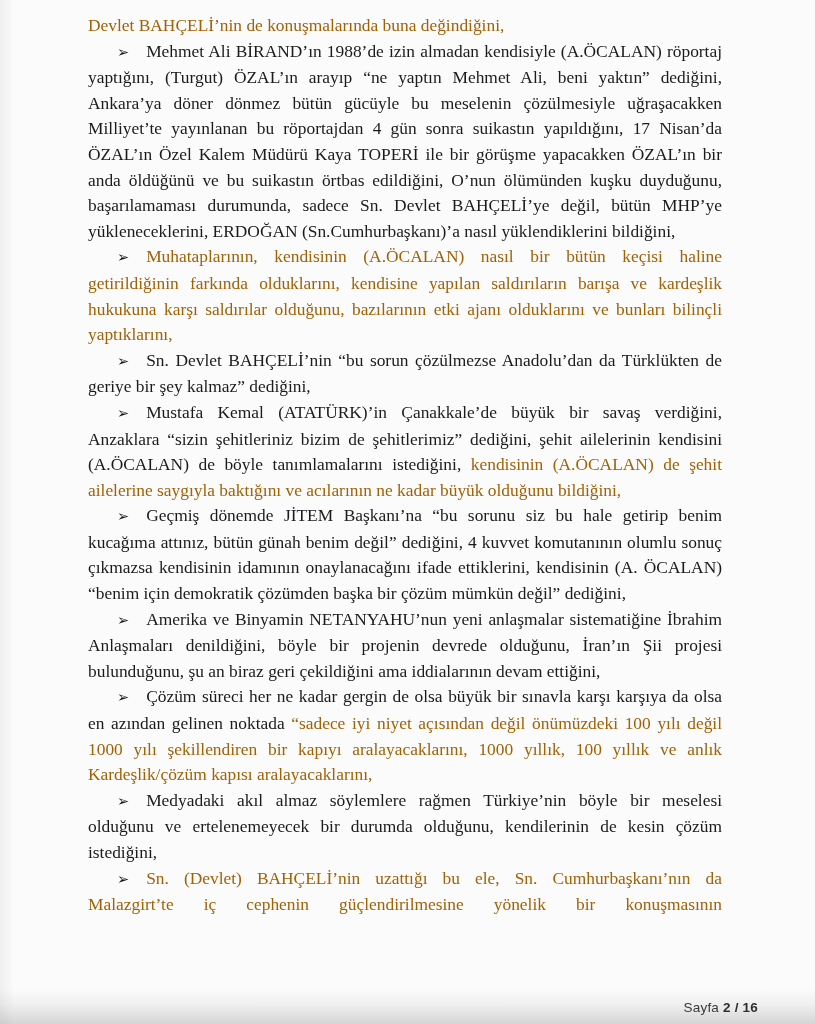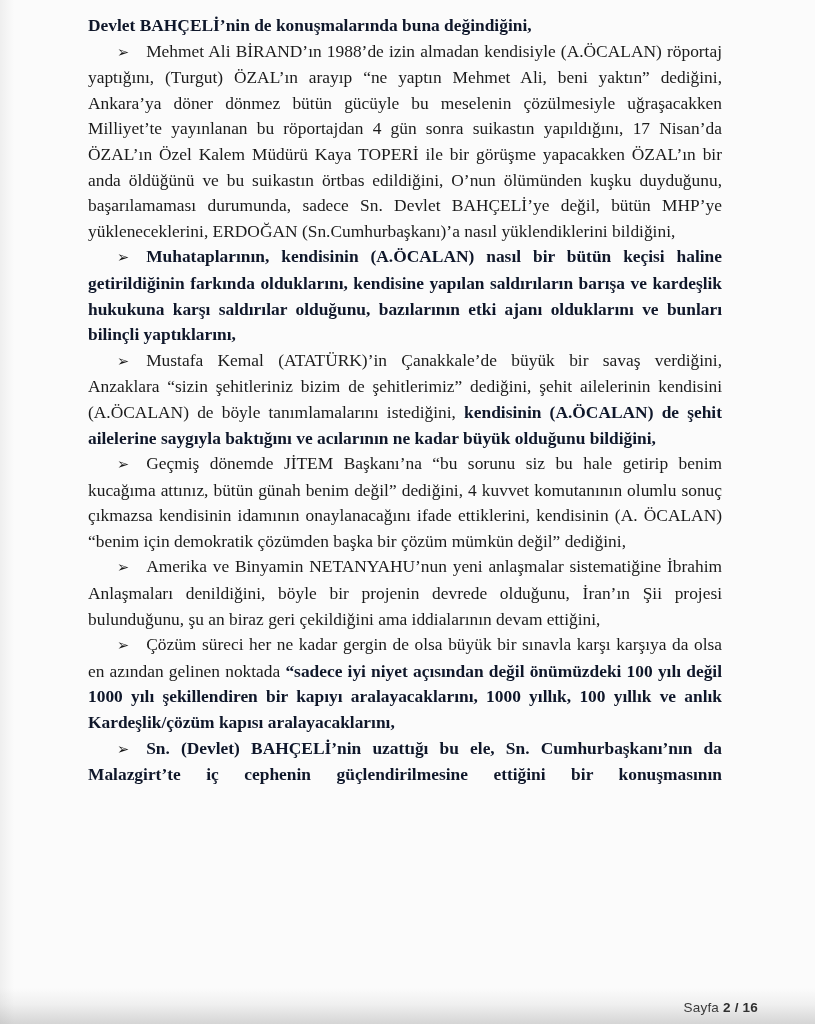--- a/index.html
+++ b/index.html
@@ -31,22 +31,22 @@
     padding: 0;
   }
   .para.bullet {
     text-indent: 29px;
   }
   .para.bold {
     font-weight: 700;
     color: #141414;
   }
   .para b {
-    font-weight: 700;
-    color: #0f172a;
+    font-weight: 400;
+    color: #a16207;
   }
   .para.justify-last {
     text-align-last: justify;
   }
   .arrow {
     font-family: "DejaVu Sans", sans-serif;
     font-size: 14.5px;
     margin-right: 17px;
     font-weight: 400;
   }
@@ -85,25 +85,27 @@
 </head>
 <body>
 
 <div class="page">
   <div class="left-shade"></div>
 
   <div class="doc-body">
       <p class="para bold"><b>Devlet BAHÇELİ’nin de konuşmalarında buna değindiğini,</b></p>
       <p class="para bullet"><span class="arrow">➢</span><span>Mehmet Ali BİRAND’ın 1988’de izin almadan kendisiyle (A.ÖCALAN) röportaj yaptığını, (Turgut) ÖZAL’ın arayıp “ne yaptın Mehmet Ali, beni yaktın” dediğini, Ankara’ya döner dönmez bütün gücüyle bu meselenin çözülmesiyle uğraşacakken Milliyet’te yayınlanan bu röportajdan 4 gün sonra suikastın yapıldığını, 17 Nisan’da ÖZAL’ın Özel Kalem Müdürü Kaya TOPERİ ile bir görüşme yapacakken ÖZAL’ın bir anda öldüğünü ve bu suikastın örtbas edildiğini, O’nun ölümünden kuşku duyduğunu, başarılamaması durumunda, sadece Sn. Devlet BAHÇELİ’ye değil, bütün MHP’ye yükleneceklerini, ERDOĞAN (Sn.Cumhurbaşkanı)’a nasıl  yüklendiklerini bildiğini,</span></p>
       <p class="para bullet bold"><span class="arrow">➢</span><b>Muhataplarının, kendisinin (A.ÖCALAN) nasıl bir bütün keçisi haline getirildiğinin farkında olduklarını, kendisine yapılan saldırıların barışa ve kardeşlik hukukuna karşı saldırılar olduğunu, bazılarının etki ajanı olduklarını ve bunları bilinçli yaptıklarını,</b></p>
+      <p class="para bullet"><span class="arrow">➢</span><span>Sn. Devlet BAHÇELİ’nin “bu sorun çözülmezse Anadolu’dan da Türklükten de geriye bir şey kalmaz” dediğini,</span></p>
       <p class="para bullet"><span class="arrow">➢</span><span>Mustafa Kemal (ATATÜRK)’in Çanakkale’de büyük bir savaş verdiğini, Anzaklara “sizin şehitleriniz bizim de şehitlerimiz” dediğini, şehit ailelerinin kendisini (A.ÖCALAN) de böyle tanımlamalarını istediğini, </span><b>kendisinin (A.ÖCALAN) de şehit ailelerine saygıyla baktığını ve acılarının ne kadar büyük olduğunu bildiğini,</b></p>
       <p class="para bullet"><span class="arrow">➢</span><span>Geçmiş dönemde JİTEM Başkanı’na “bu sorunu siz bu hale getirip benim kucağıma attınız, bütün günah benim değil” dediğini, 4 kuvvet komutanının olumlu sonuç çıkmazsa kendisinin idamının onaylanacağını ifade ettiklerini, kendisinin (A. ÖCALAN) “benim için demokratik çözümden başka bir çözüm mümkün değil” dediğini,</span></p>
       <p class="para bullet"><span class="arrow">➢</span><span>Amerika ve Binyamin NETANYAHU’nun yeni anlaşmalar sistematiğine İbrahim Anlaşmaları denildiğini, böyle bir projenin devrede olduğunu, İran’ın Şii projesi bulunduğunu, şu an biraz geri çekildiğini ama iddialarının devam ettiğini,</span></p>
       <p class="para bullet"><span class="arrow">➢</span><span>Çözüm süreci her ne kadar gergin de olsa büyük bir sınavla karşı karşıya da olsa en azından gelinen noktada </span><b>“sadece iyi niyet açısından değil önümüzdeki 100 yılı değil 1000 yılı şekillendiren bir kapıyı aralayacaklarını, 1000 yıllık, 100 yıllık ve anlık Kardeşlik/çözüm kapısı aralayacaklarını,</b></p>
-      <p class="para bullet bold justify-last"><span class="arrow">➢</span><b>Sn. (Devlet) BAHÇELİ’nin uzattığı bu ele, Sn. Cumhurbaşkanı’nın da Malazgirt’te iç cephenin güçlendirilmesine ettiğini bir konuşmasının</b></p>
+      <p class="para bullet"><span class="arrow">➢</span><span>Medyadaki akıl almaz söylemlere rağmen Türkiye’nin böyle bir meselesi olduğunu ve ertelenemeyecek bir durumda olduğunu, kendilerinin de kesin çözüm istediğini,</span></p>
+      <p class="para bullet bold justify-last"><span class="arrow">➢</span><b>Sn. (Devlet) BAHÇELİ’nin uzattığı bu ele, Sn. Cumhurbaşkanı’nın da Malazgirt’te iç cephenin güçlendirilmesine yönelik bir konuşmasının</b></p>
     </div>
 
   <div class="footer">
     <span>Sayfa</span>
     <b>2 / 16</b>
   </div>
 
   <div class="bottom-shade"></div>
 </div>
 

